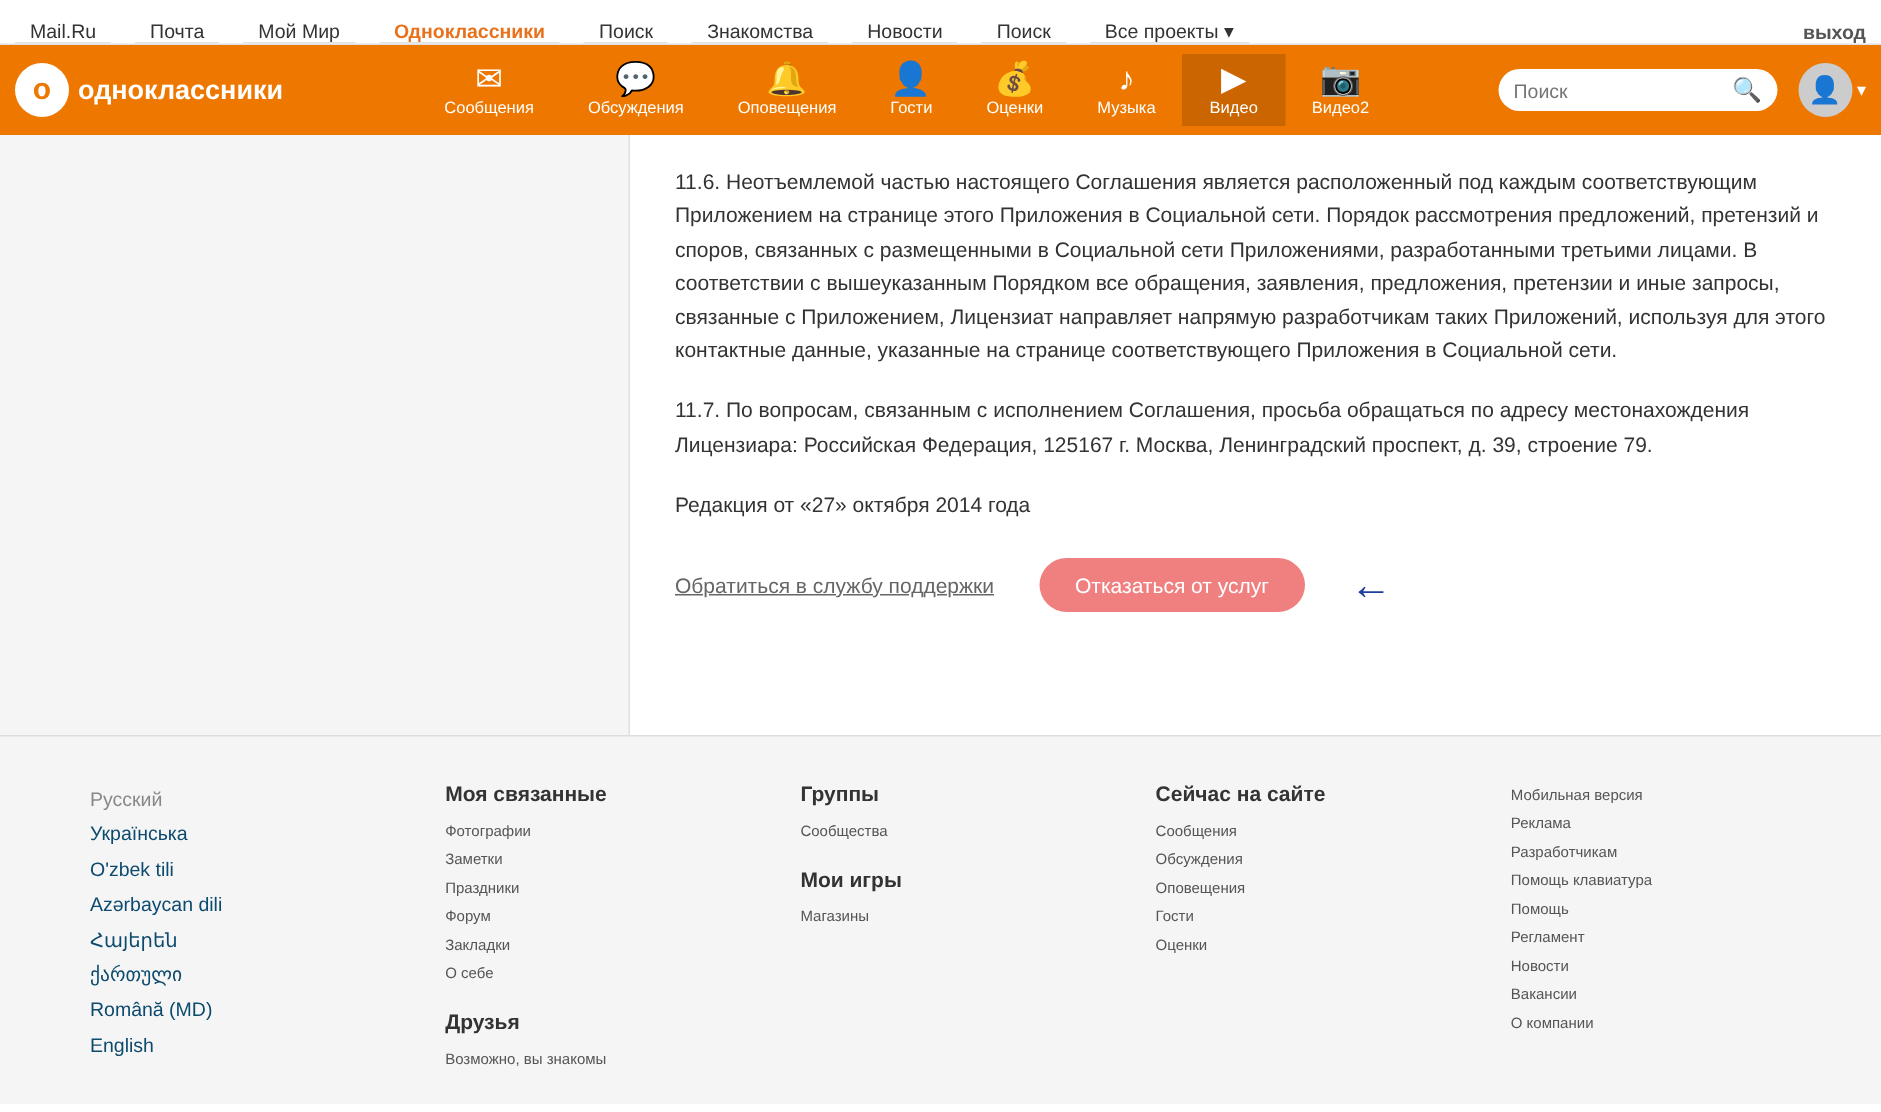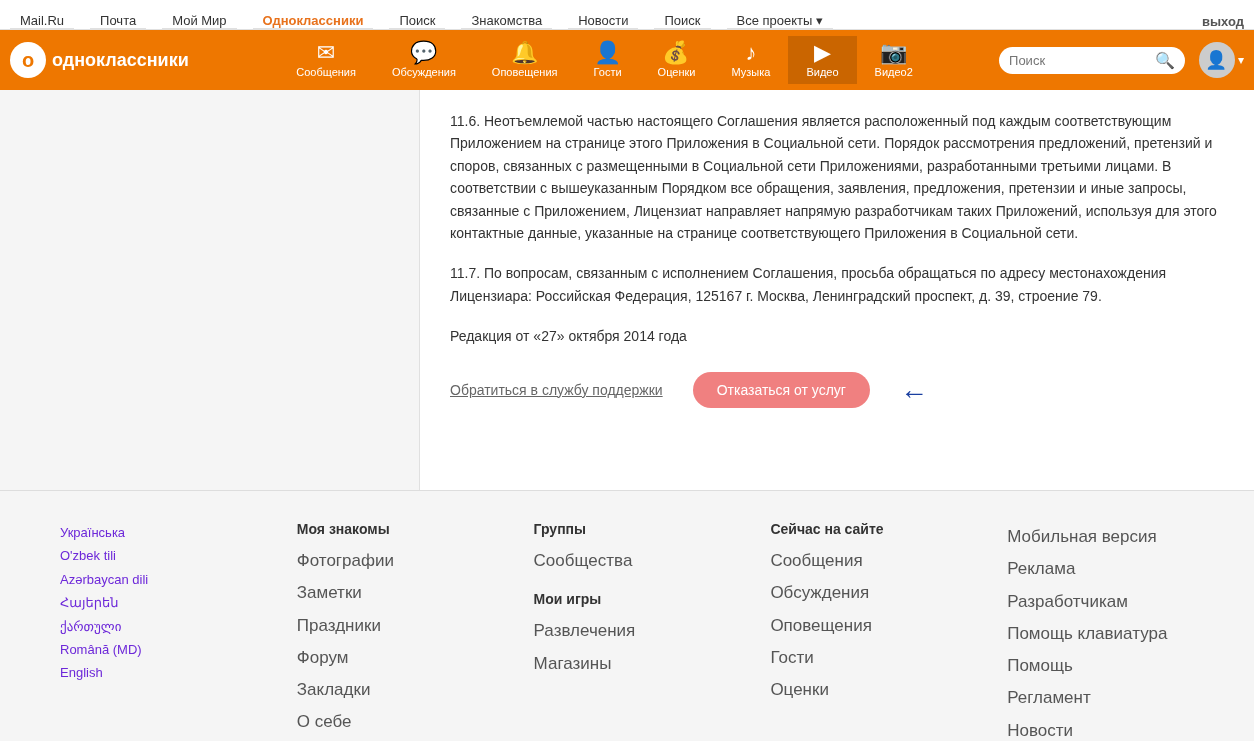--- a/index.html
+++ b/index.html
@@ -178,37 +178,37 @@
       display: flex;
       gap: 0;
     }
     .footer-col {
       flex: 1;
       padding: 0 10px;
     }
     .footer-col:first-child { padding-left: 40px; }
     .footer-lang-item {
       display: block;
-      color: #6d28d9;
+      color: #0c4a6e;
       font-size: 13px;
       line-height: 1.8;
       cursor: pointer;
     }
     .footer-lang-active { color: #888; }
     .footer-col-title {
       font-size: 14px;
       font-weight: bold;
       color: #333;
       margin-bottom: 8px;
       display: block;
     }
     .footer-link {
       display: block;
       color: #555;
-      font-size: 17px;
+      font-size: 10px;
       line-height: 1.9;
       cursor: pointer;
       text-decoration: none;
     }
     .footer-section-gap { margin-top: 14px; }
   </style>
 </head>
 <body>
 
 <div class="top-nav">
@@ -291,49 +291,49 @@
       <div class="arrow-indicator">
         <span class="arrow-svg">←</span>
       </div>
     </div>
   </div>
 </div>
 
 <div class="footer">
 
   <div class="footer-col">
+    <span class="footer-lang-item footer-lang-active">Русский</span>
     <span class="footer-lang-item">Українська</span>
     <span class="footer-lang-item">O'zbek tili</span>
     <span class="footer-lang-item">Azərbaycan dili</span>
     <span class="footer-lang-item">Հայերեն</span>
     <span class="footer-lang-item">ქართული</span>
     <span class="footer-lang-item">Română (MD)</span>
     <span class="footer-lang-item">English</span>
   </div>
 
   <div class="footer-col">
-    <span class="footer-col-title">Моя знакомы</span>
+    <span class="footer-col-title">Моя связанные</span>
     <a class="footer-link">Фотографии</a>
     <a class="footer-link">Заметки</a>
     <a class="footer-link">Праздники</a>
     <a class="footer-link">Форум</a>
     <a class="footer-link">Закладки</a>
     <a class="footer-link">О себе</a>
     <div class="footer-section-gap">
       <span class="footer-col-title">Друзья</span>
       <a class="footer-link">Возможно, вы знакомы</a>
     </div>
   </div>
 
   <div class="footer-col">
     <span class="footer-col-title">Группы</span>
     <a class="footer-link">Сообщества</a>
     <div class="footer-section-gap">
       <span class="footer-col-title">Мои игры</span>
-      <a class="footer-link">Развлечения</a>
       <a class="footer-link">Магазины</a>
     </div>
   </div>
 
   <div class="footer-col">
     <span class="footer-col-title">Сейчас на сайте</span>
     <a class="footer-link">Сообщения</a>
     <a class="footer-link">Обсуждения</a>
     <a class="footer-link">Оповещения</a>
     <a class="footer-link">Гости</a>

